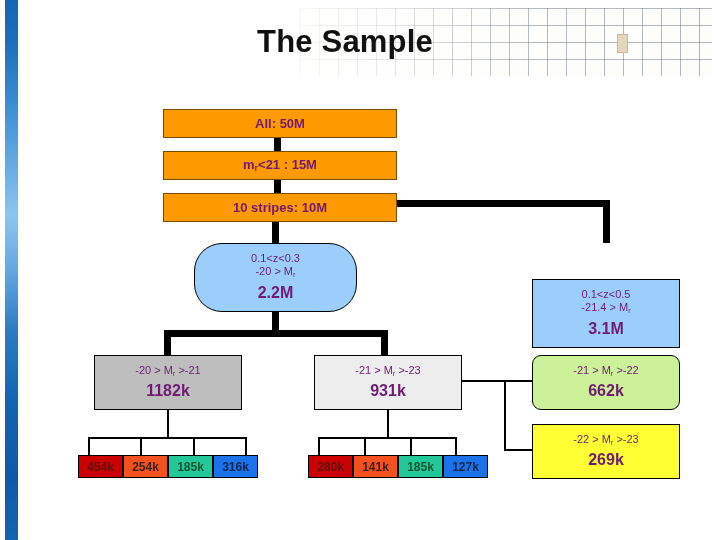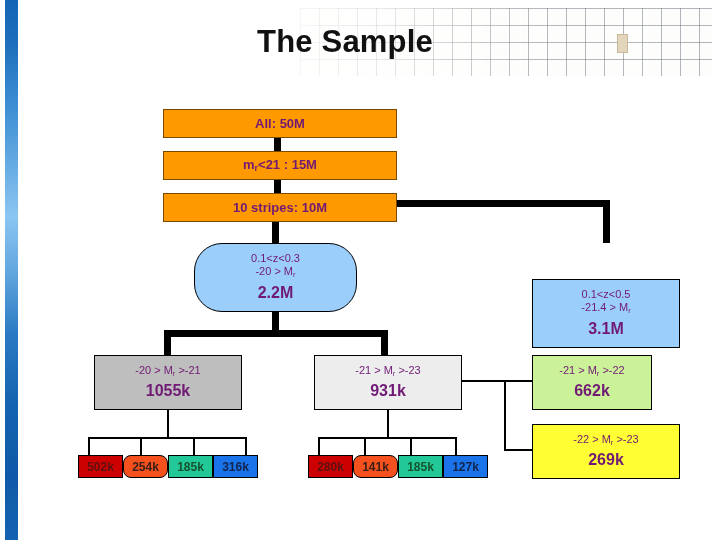--- a/index.html
+++ b/index.html
@@ -69,21 +69,21 @@
   .node.yellow{background:#FFFF33;}
   
   .leaf{
     position:absolute;box-sizing:border-box;
     border:1px solid #000;
     display:flex;align-items:center;justify-content:center;
     font-size:12px;font-weight:bold;
     color:#2b2b2b;
   }
   .leaf.c-red{background:#CC0000;color:#5c1010;}
-  .leaf.c-orange{background:#F4511E;color:#3a2016;border-radius:8px;}
+  .leaf.c-orange{background:#F4511E;color:#3a2016;}
   .leaf.c-teal{background:#22C897;color:#14532d;}
   .leaf.c-blue{background:#1A73E8;color:#10254d;}
   
   .conn{position:absolute;background:#000;}
   .thick{background:#000;}
   sub{font-size:.68em;vertical-align:-.22em;}
 </style>
 </head>
 <body>
 
@@ -129,29 +129,29 @@
     <span class="cnt">3.1M</span>
   </div>
 
   <div class="conn thick" style="left:272px;top:312px;width:7px;height:21px;"></div>
   <div class="conn thick" style="left:164px;top:330px;width:224px;height:7px;"></div>
   <div class="conn thick" style="left:164px;top:330px;width:7px;height:25px;"></div>
   <div class="conn thick" style="left:381px;top:330px;width:7px;height:25px;"></div>
 
   <div class="node gray-dark" style="left:94px;top:355px;width:148px;height:55px;">
     <span class="cut"><span>-20 &gt; M</span><sub>r</sub><span> &gt;-21</span></span>
-    <span class="cnt">1055k</span>
+    <span class="cnt">1182k</span>
   </div>
 
   <div class="node gray-light" style="left:314px;top:355px;width:148px;height:55px;">
     <span class="cut"><span>-21 &gt; M</span><sub>r</sub><span> &gt;-23</span></span>
     <span class="cnt">931k</span>
   </div>
 
-  <div class="node green" style="left:532px;top:355px;width:120px;height:55px;">
+  <div class="node green" style="left:532px;top:355px;width:148px;height:55px;border-radius:9px;">
     <span class="cut"><span>-21 &gt; M</span><sub>r</sub><span> &gt;-22</span></span>
     <span class="cnt">662k</span>
   </div>
 
   <div class="node yellow" style="left:532px;top:424px;width:148px;height:55px;">
     <span class="cut"><span>-22 &gt; M</span><sub>r</sub><span> &gt;-23</span></span>
     <span class="cnt">269k</span>
   </div>
 
   <div class="conn" style="left:462px;top:380px;width:44px;height:2px;"></div>
@@ -159,21 +159,21 @@
   <div class="conn" style="left:504px;top:380px;width:29px;height:2px;"></div>
   <div class="conn" style="left:504px;top:449px;width:29px;height:2px;"></div>
 
   <div class="conn" style="left:167px;top:410px;width:2px;height:28px;"></div>
   <div class="conn" style="left:88px;top:437px;width:159px;height:2px;"></div>
   <div class="conn" style="left:88px;top:437px;width:2px;height:18px;"></div>
   <div class="conn" style="left:140px;top:437px;width:2px;height:18px;"></div>
   <div class="conn" style="left:193px;top:437px;width:2px;height:18px;"></div>
   <div class="conn" style="left:245px;top:437px;width:2px;height:18px;"></div>
 
-  <div class="leaf c-red" style="left:78px;top:455px;width:45px;height:23px;">502k</div>
+  <div class="leaf c-red" style="left:78px;top:455px;width:45px;height:23px;">454k</div>
   <div class="leaf c-orange" style="left:123px;top:455px;width:45px;height:23px;">254k</div>
   <div class="leaf c-teal" style="left:168px;top:455px;width:45px;height:23px;">185k</div>
   <div class="leaf c-blue" style="left:213px;top:455px;width:45px;height:23px;">316k</div>
 
   <div class="conn" style="left:387px;top:410px;width:2px;height:28px;"></div>
   <div class="conn" style="left:318px;top:437px;width:139px;height:2px;"></div>
   <div class="conn" style="left:318px;top:437px;width:2px;height:18px;"></div>
   <div class="conn" style="left:364px;top:437px;width:2px;height:18px;"></div>
   <div class="conn" style="left:410px;top:437px;width:2px;height:18px;"></div>
   <div class="conn" style="left:455px;top:437px;width:2px;height:18px;"></div>

